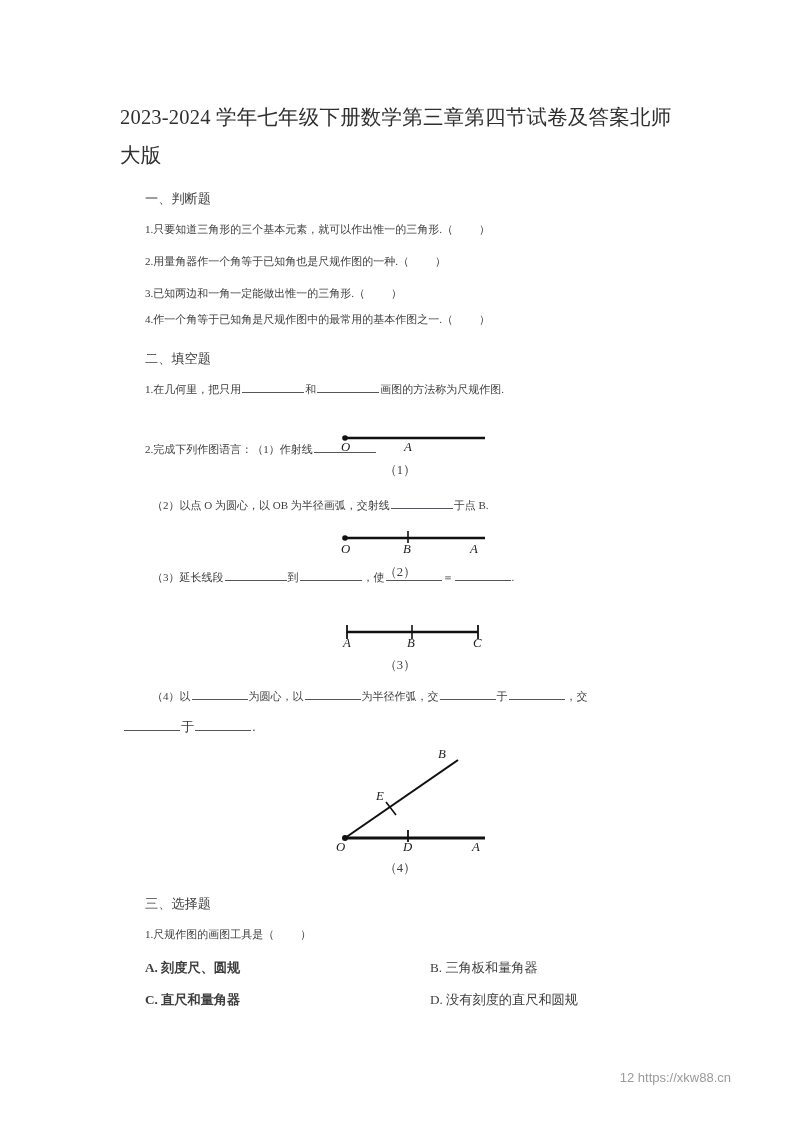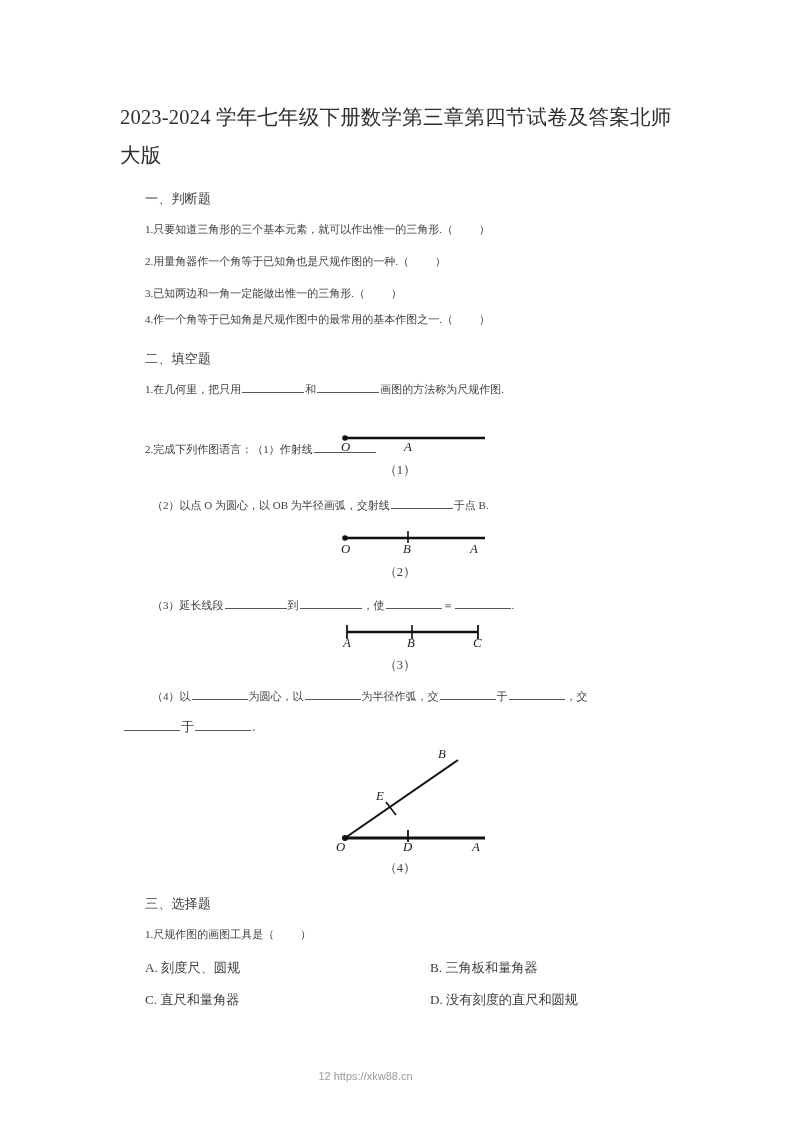--- a/index.html
+++ b/index.html
@@ -85,37 +85,38 @@
     color: #1a1a1a;
   }
 
   
   .choice-left {
     position: absolute;
     left: 145px;
     font-size: 13.2px;
     color: #3d3d3d;
     white-space: nowrap;
+    font-weight: bold;
   }
   .choice-right {
     position: absolute;
     left: 430px;
     font-size: 13.2px;
     color: #3d3d3d;
     white-space: nowrap;
   }
 
   
   .footer {
     position: absolute;
     left: 0;
     top: 1070px;
     width: 731px;
-    text-align: center;
-    font-size: 11px;
+    text-align: right;
+    font-size: 13px;
     color: #9a9a9a;
     font-family: "Liberation Sans", sans-serif;
   }
 </style>
 </head>
 <body>
 
 <div class="page">
 
   <div class="doc-title">2023-2024 学年七年级下册数学第三章第四节试卷及答案北师大版</div>
@@ -163,21 +164,21 @@
   <svg class="figure" style="left:330px; top:524px;" width="180" height="28">
     <circle cx="15" cy="14" r="2.8" fill="#111111"></circle>
     <line x1="15" y1="14" x2="155" y2="14" stroke="#111111" stroke-width="2.6"></line>
     <line x1="78" y1="7" x2="78" y2="19" stroke="#111111" stroke-width="1.6"></line>
   </svg>
   <div class="pt-label" style="left:341px; top:542px;">O</div>
   <div class="pt-label" style="left:403px; top:542px;">B</div>
   <div class="pt-label" style="left:470px; top:542px;">A</div>
   <div class="fig-caption" style="left:380px; top:564px; width:40px;">（2）</div>
 
-  <div class="qline indent" style="top:598px;">
+  <div class="qline indent" style="top:570px;">
     <span>（3）</span><span>延长线段</span><span class="blank b-lg"></span><span>到</span><span class="blank b-lg"></span><span>，使</span><span class="blank b-md"></span><span>＝</span><span class="blank b-md"></span><span>.</span>
   </div>
 
   <svg class="figure" style="left:330px; top:618px;" width="180" height="28">
     <line x1="17" y1="14" x2="148" y2="14" stroke="#111111" stroke-width="2.6"></line>
     <line x1="17" y1="7" x2="17" y2="21" stroke="#111111" stroke-width="1.8"></line>
     <line x1="82" y1="7" x2="82" y2="21" stroke="#111111" stroke-width="1.6"></line>
     <line x1="148" y1="7" x2="148" y2="21" stroke="#111111" stroke-width="1.8"></line>
   </svg>
   <div class="pt-label" style="left:343px; top:636px;">A</div>

